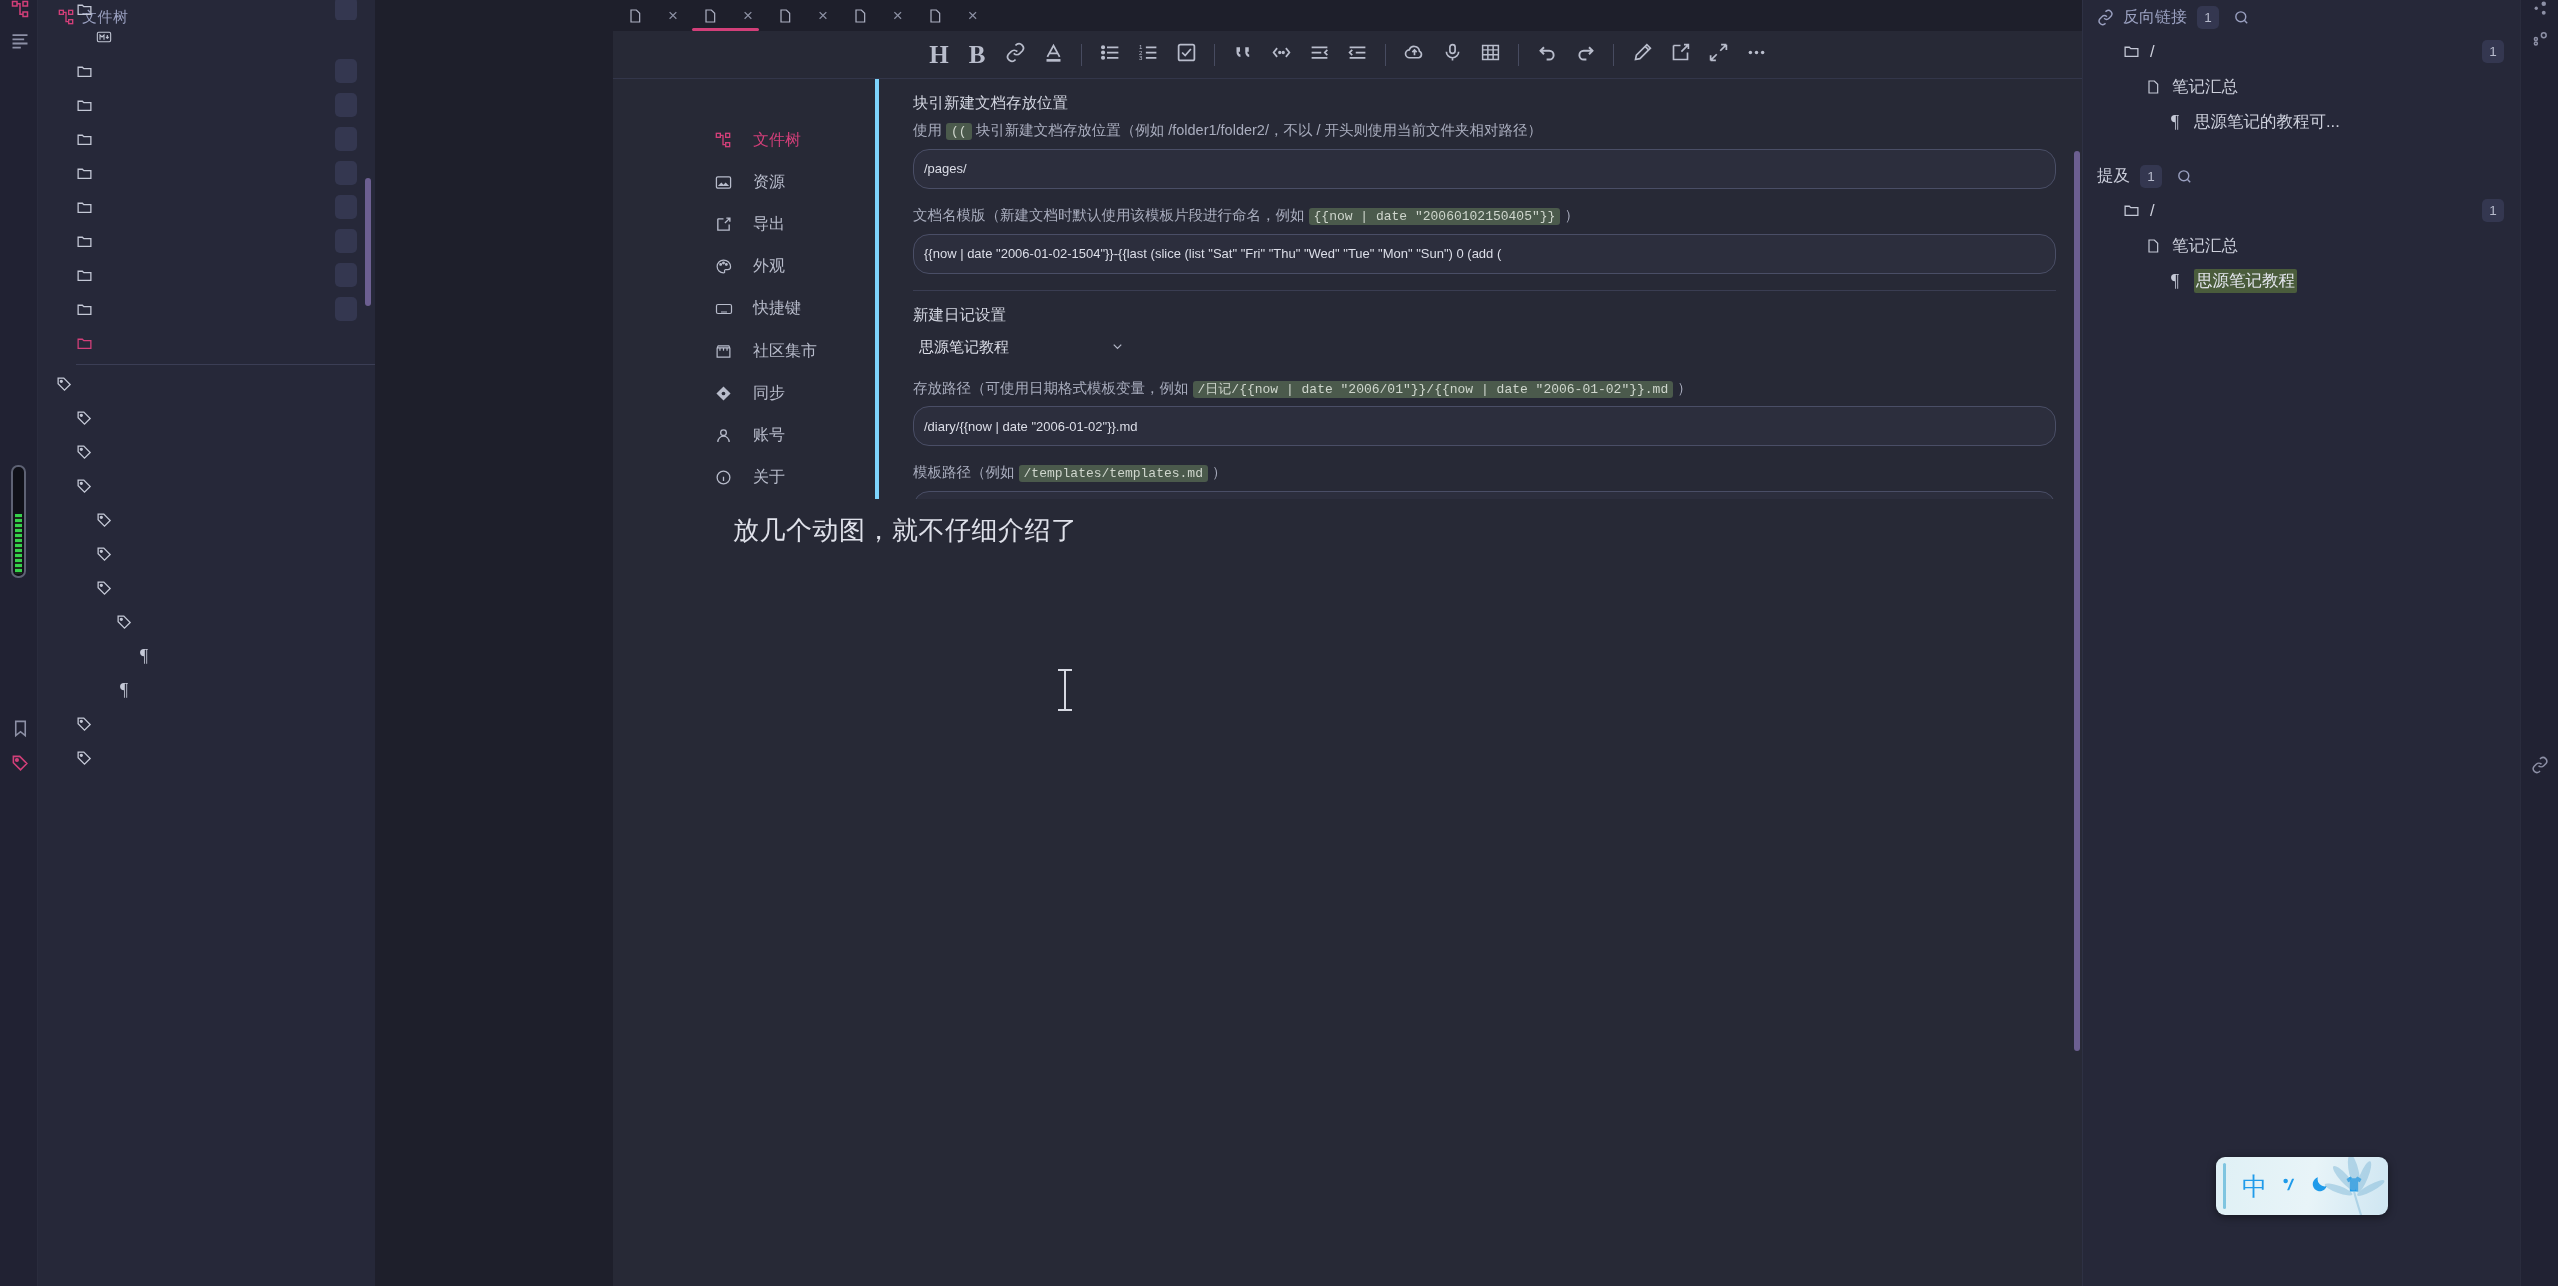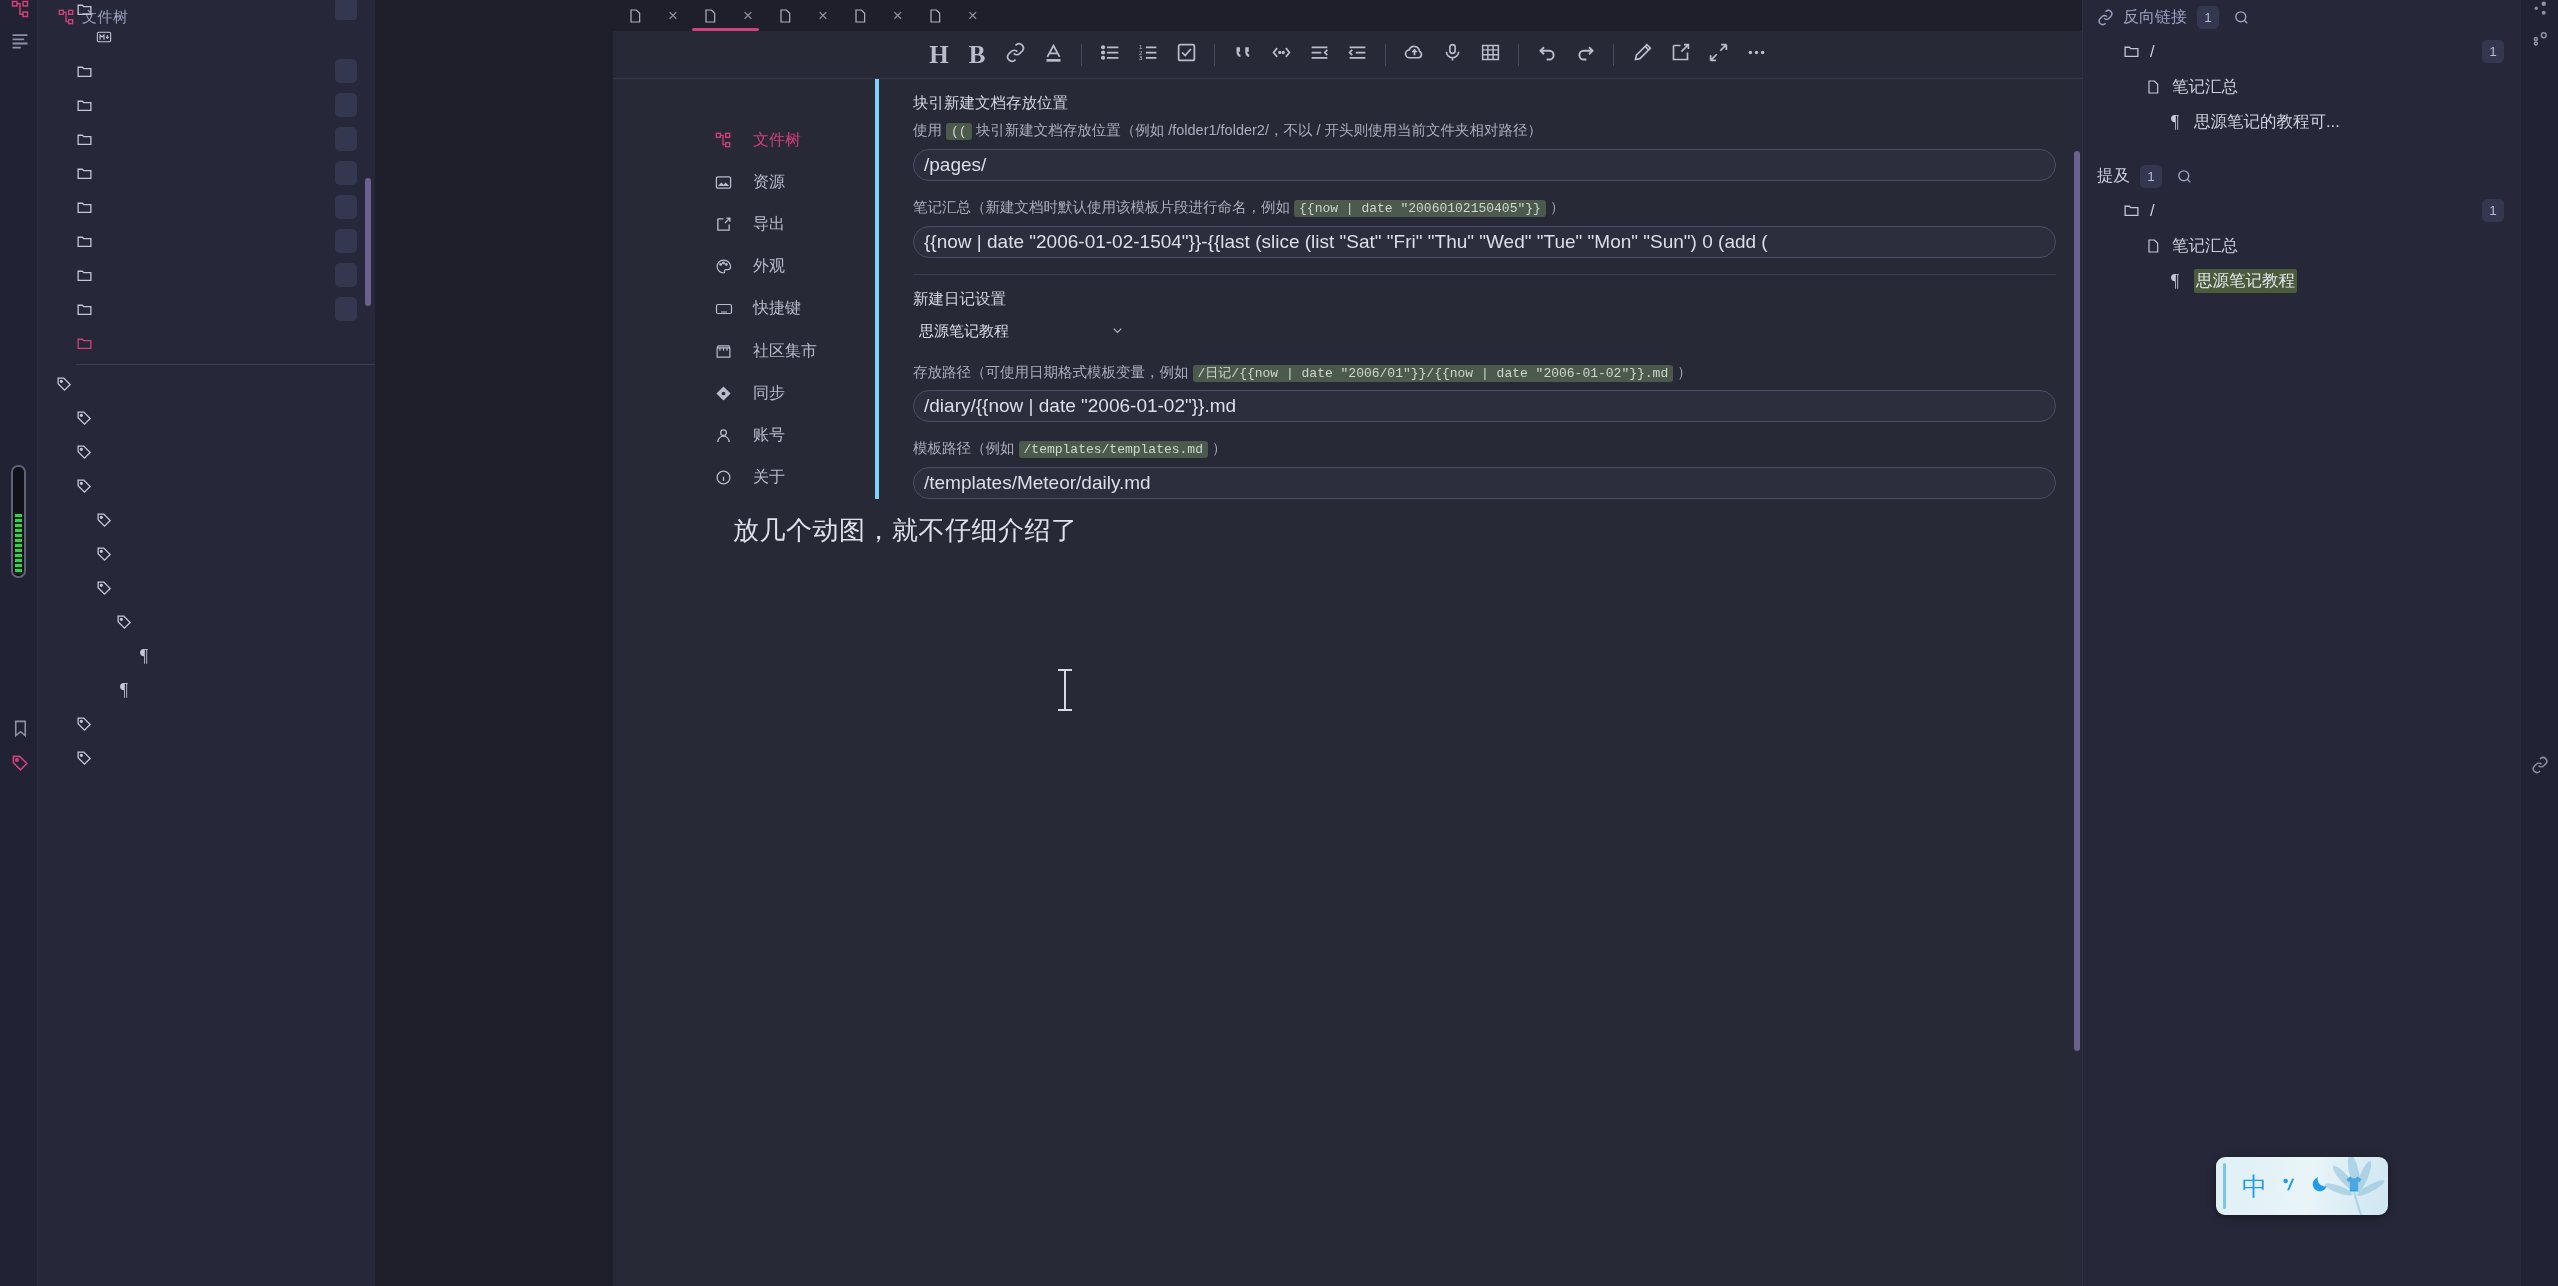--- a/index.html
+++ b/index.html
@@ -132,22 +132,22 @@
     flex: 1; border-left: 4px solid #7dd3fc; padding: 14px 26px 0 34px;
     overflow: hidden;
   }
   .set-group-title { font-size: 15.5px; color: #d2d5e0; margin-bottom: 6px; }
   .set-desc { font-size: 14.5px; color: #a9adbe; margin-bottom: 7px; line-height: 1.5; }
   .code-inline {
     font-family: "Liberation Mono", "DejaVu Sans Mono", monospace;
     background: #4b5a4c; color: #cfd6cd; padding: 1px 5px; border-radius: 3px; font-size: 13px;
   }
   .set-input {
-    width: 100%; height: 32px; background: #2c2e3d; border: 1px solid #4a4e66;
-    border-radius: 16px; color: #dcdee8; font-size: 19px; padding: 0 10px;
+    width: 100%; height: 40px; background: #2c2e3d; border: 1px solid #4a4e66;
+    border-radius: 16px; color: #dcdee8; font-size: 13px; padding: 0 10px;
     font-family: "Liberation Sans", sans-serif; outline: none;
   }
   .set-block { margin-bottom: 16px; }
   .set-divider { height: 1px; background: #3a3d52; margin: 10px 0 14px 0; }
   .set-select {
     width: 270px; height: 30px; background: transparent; border: none;
     color: #dcdee8; font-size: 15px; padding-left: 6px;
     -webkit-appearance: none; appearance: none;
     font-family: "Liberation Sans", sans-serif; outline: none;
     position: relative;
@@ -759,21 +759,21 @@
           <div class="set-desc">
             <span>使用</span>
             <span class="code-inline">((</span>
             <span>块引新建文档存放位置（例如 /folder1/folder2/，不以 / 开头则使用当前文件夹相对路径）</span>
           </div>
           <input class="set-input" value="/pages/" style="">
         </div>
 
         <div class="set-block">
           <div class="set-desc">
-            <span>笔记汇总（新建文档时默认使用该模板片段进行命名，例如</span>
+            <span>文档名模版（新建文档时默认使用该模板片段进行命名，例如</span>
             <span class="code-inline">{{now | date "20060102150405"}}</span>
             <span>）</span>
           </div>
           <input class="set-input" value="{{now | date &quot;2006-01-02-1504&quot;}}-{{last (slice (list &quot;Sat&quot; &quot;Fri&quot; &quot;Thu&quot; &quot;Wed&quot; &quot;Tue&quot; &quot;Mon&quot; &quot;Sun&quot;) 0 (add (" style="">
         </div>
 
         <div class="set-divider"></div>
 
         <div class="set-block">
           <div class="set-group-title">新建日记设置</div>

